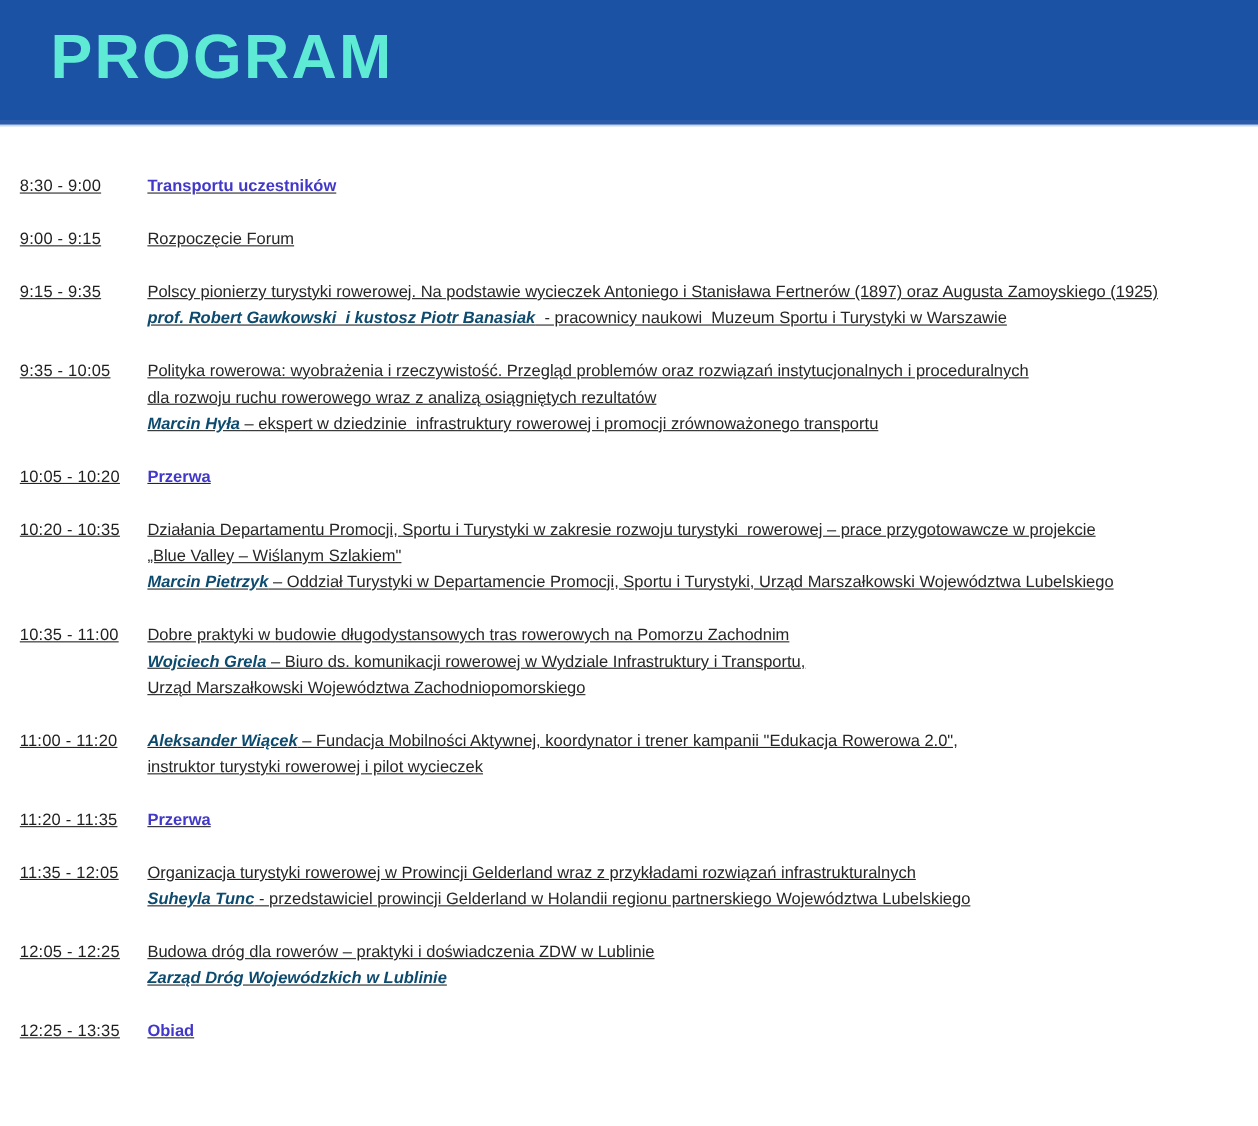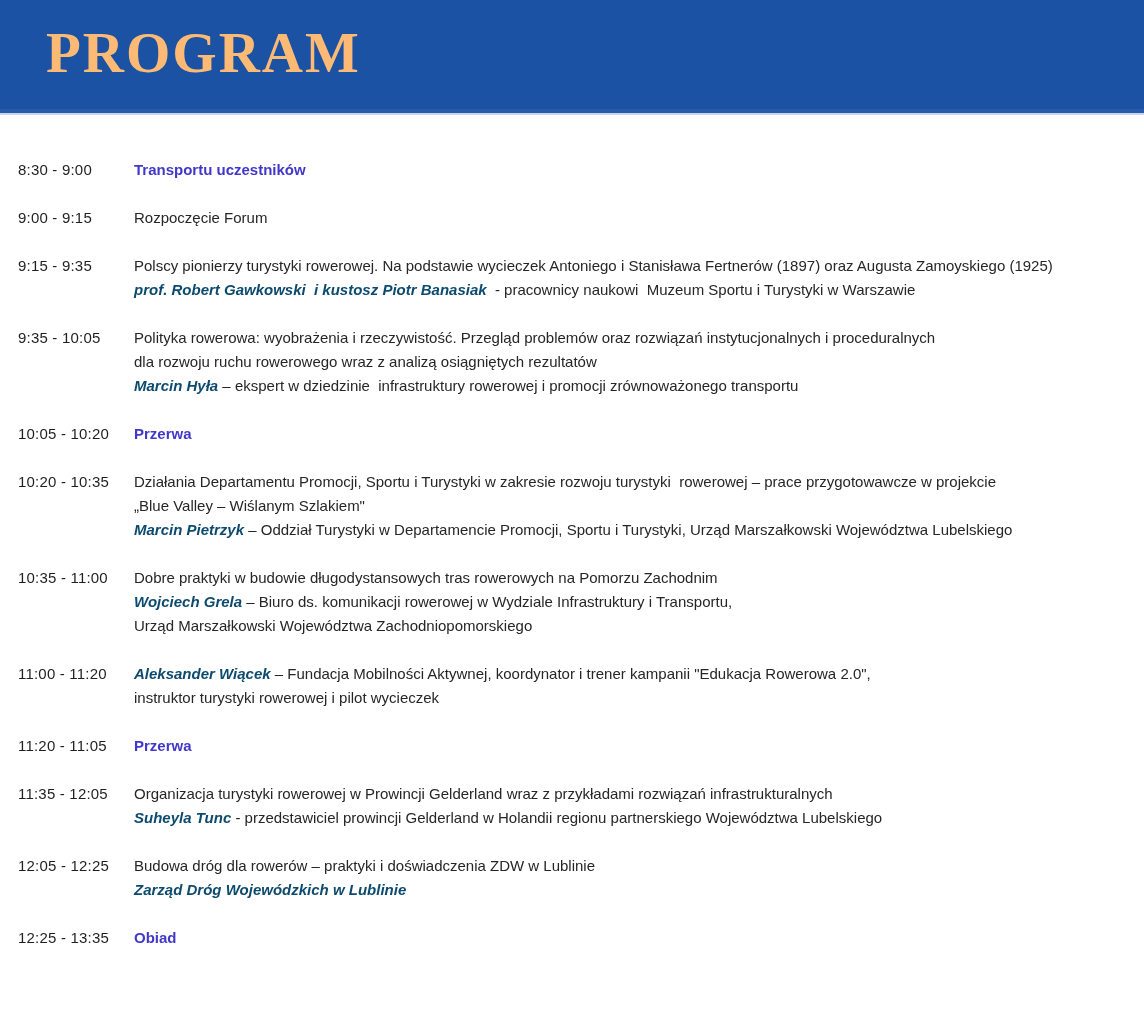--- a/index.html
+++ b/index.html
@@ -24,30 +24,30 @@
   .header {
     background: var(--header-bg);
     height: 113px;
     border-bottom: 4px solid #2a5aa9;
     box-shadow: 0 2px 0 #c7d7ee;
     display: flex;
     align-items: center;
     padding-left: 46px;
   }
   .header-title {
-    color: #fdba74;
+    color: #5eead4;
     font-size: 57px;
     font-weight: 600;
     letter-spacing: 2px;
     line-height: 1;
     margin-top: -4px;
-    font-family: Liberation Serif, serif;
   }
   .schedule {
     padding: 45px 24px 0 18px;
+    text-decoration: underline;
   }
   .row {
     display: flex;
     align-items: flex-start;
     margin-bottom: 24px;
   }
   .time {
     flex: 0 0 116px;
     font-size: 15px;
     line-height: 24px;
@@ -138,21 +138,21 @@
         </div>
       </div>
       <div class="row">
         <div class="time">11:00 - 11:20</div>
         <div class="desc">
           <div class="line"><span class="seg speaker">Aleksander Wiącek</span><span class="seg normal"> – Fundacja Mobilności Aktywnej, koordynator i trener kampanii "Edukacja Rowerowa 2.0",</span></div>
           <div class="line"><span class="seg normal">instruktor turystyki rowerowej i pilot wycieczek</span></div>
         </div>
       </div>
       <div class="row">
-        <div class="time">11:20 - 11:05</div>
+        <div class="time">11:20 - 11:35</div>
         <div class="desc">
           <div class="line"><span class="seg accent">Przerwa</span></div>
         </div>
       </div>
       <div class="row">
         <div class="time">11:35 - 12:05</div>
         <div class="desc">
           <div class="line"><span class="seg normal">Organizacja turystyki rowerowej w Prowincji Gelderland wraz z przykładami rozwiązań infrastrukturalnych</span></div>
           <div class="line"><span class="seg speaker">Suheyla Tunc</span><span class="seg normal"> - przedstawiciel prowincji Gelderland w Holandii regionu partnerskiego Województwa Lubelskiego</span></div>
         </div>

